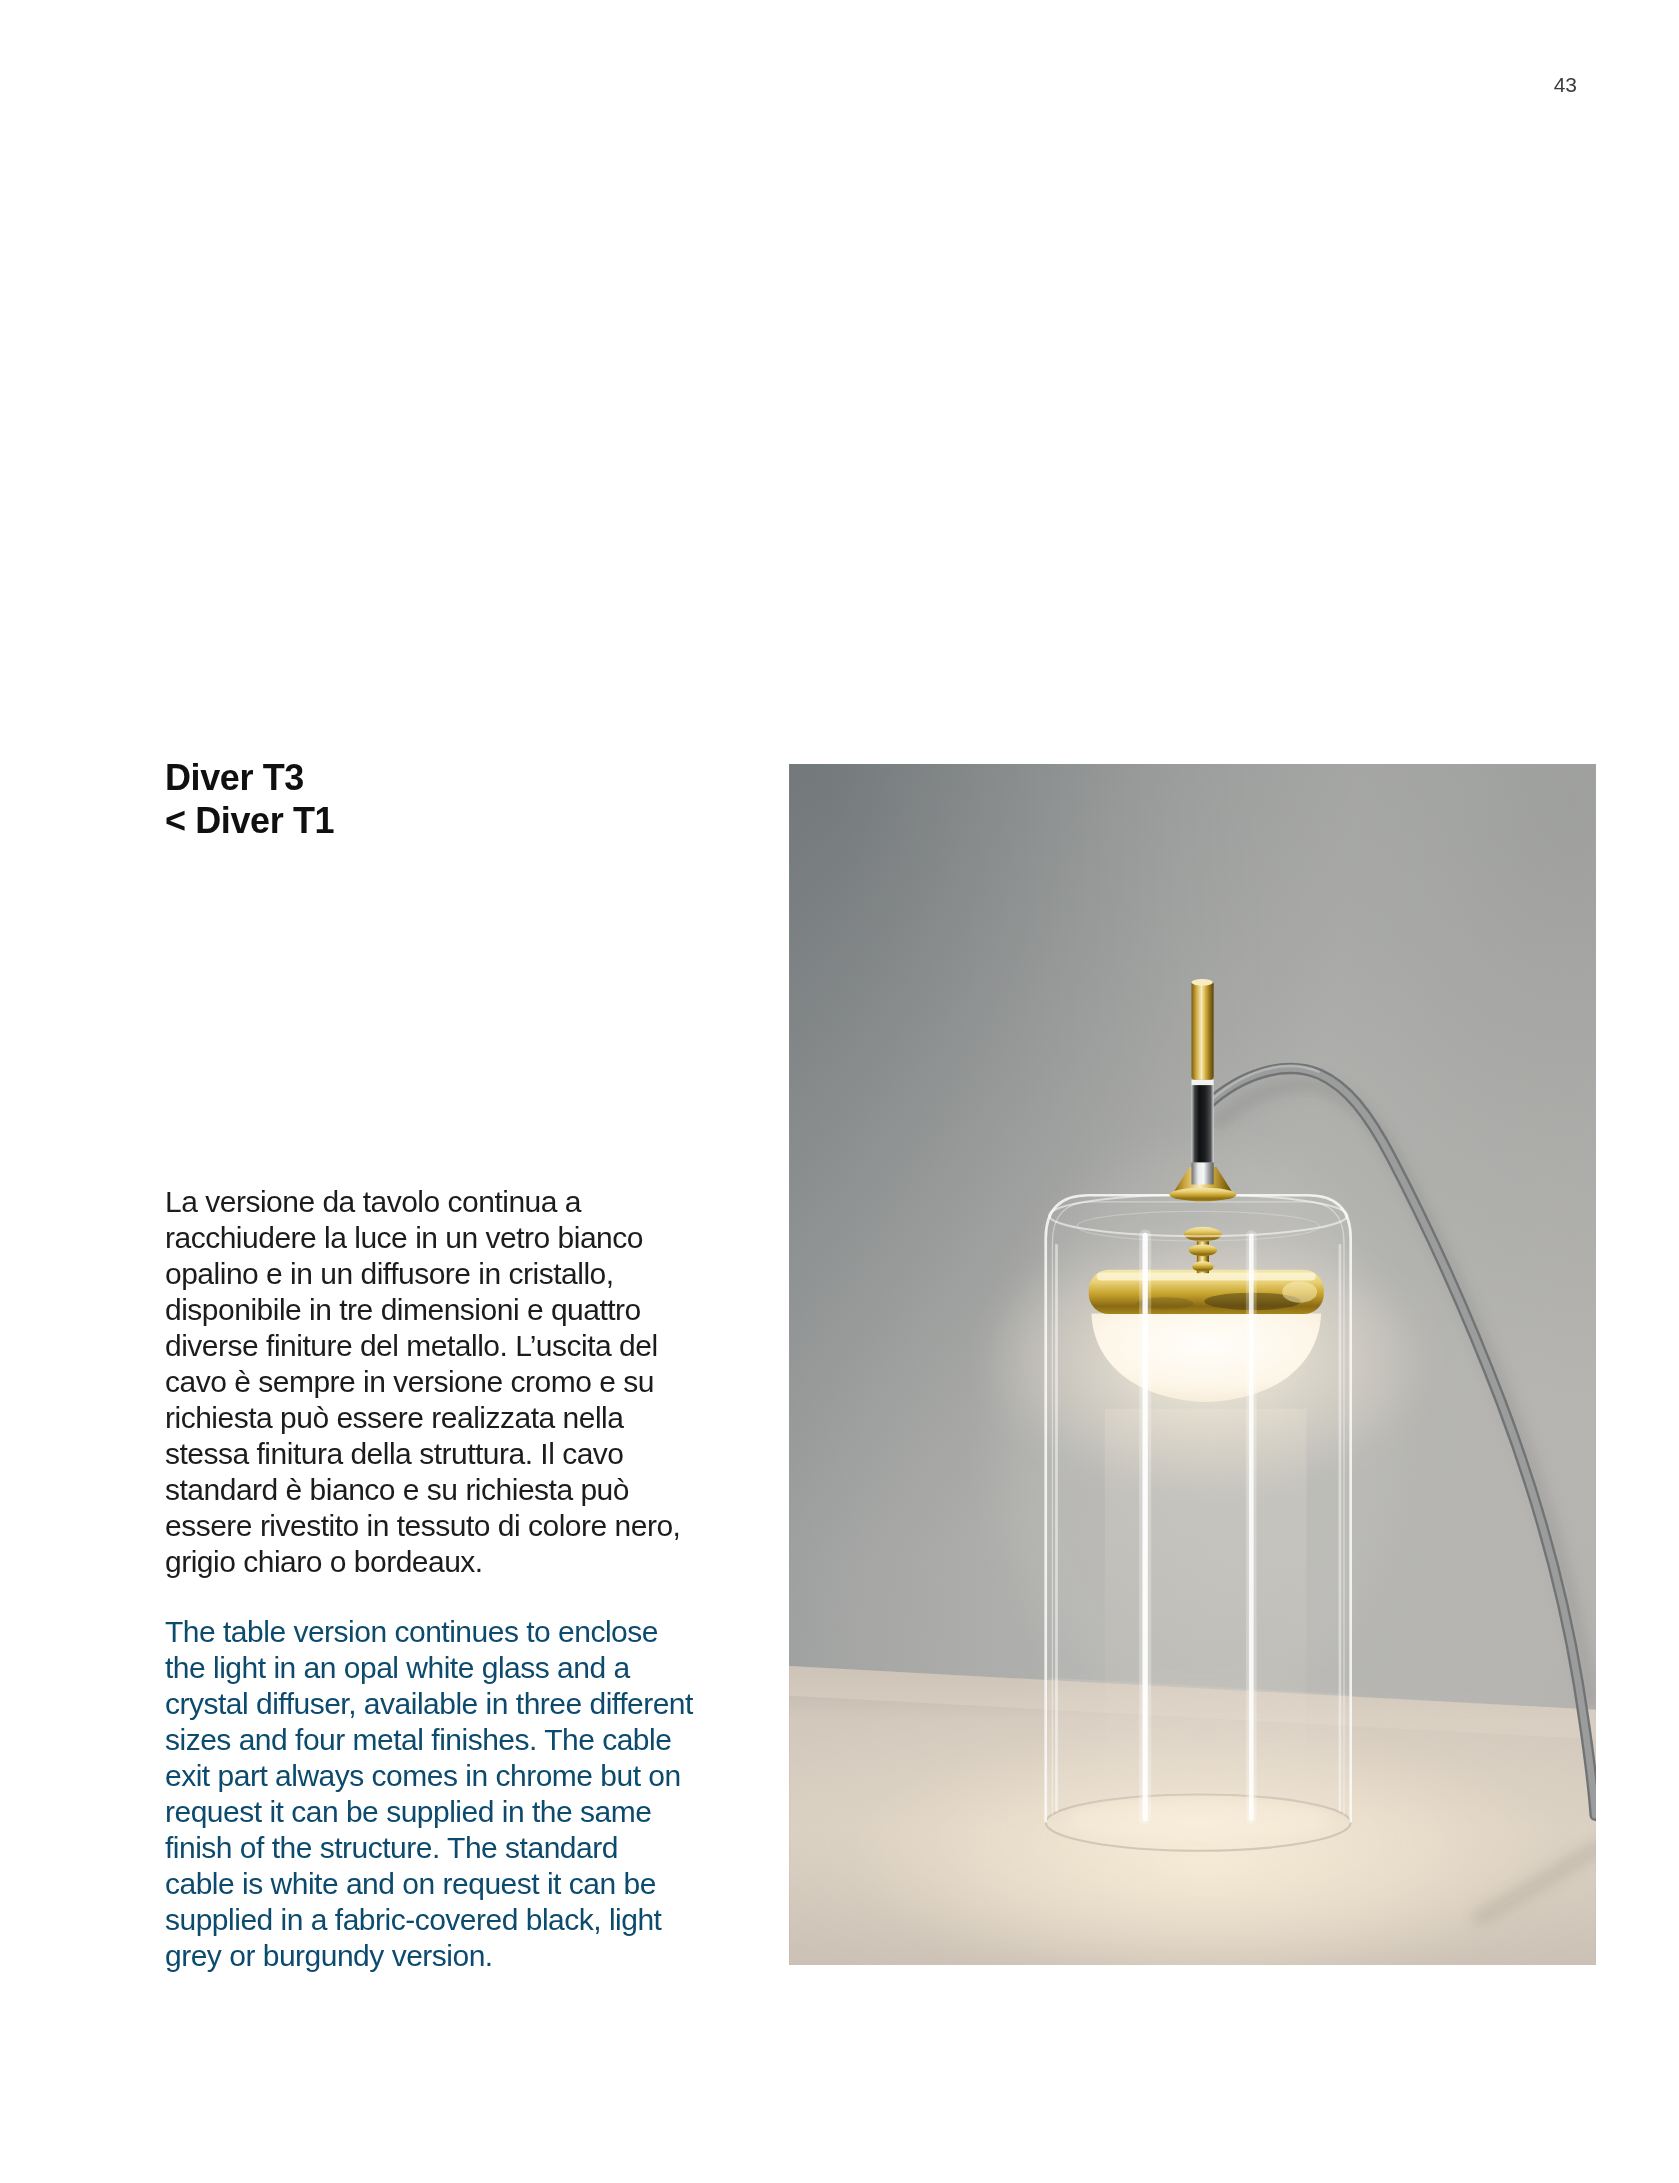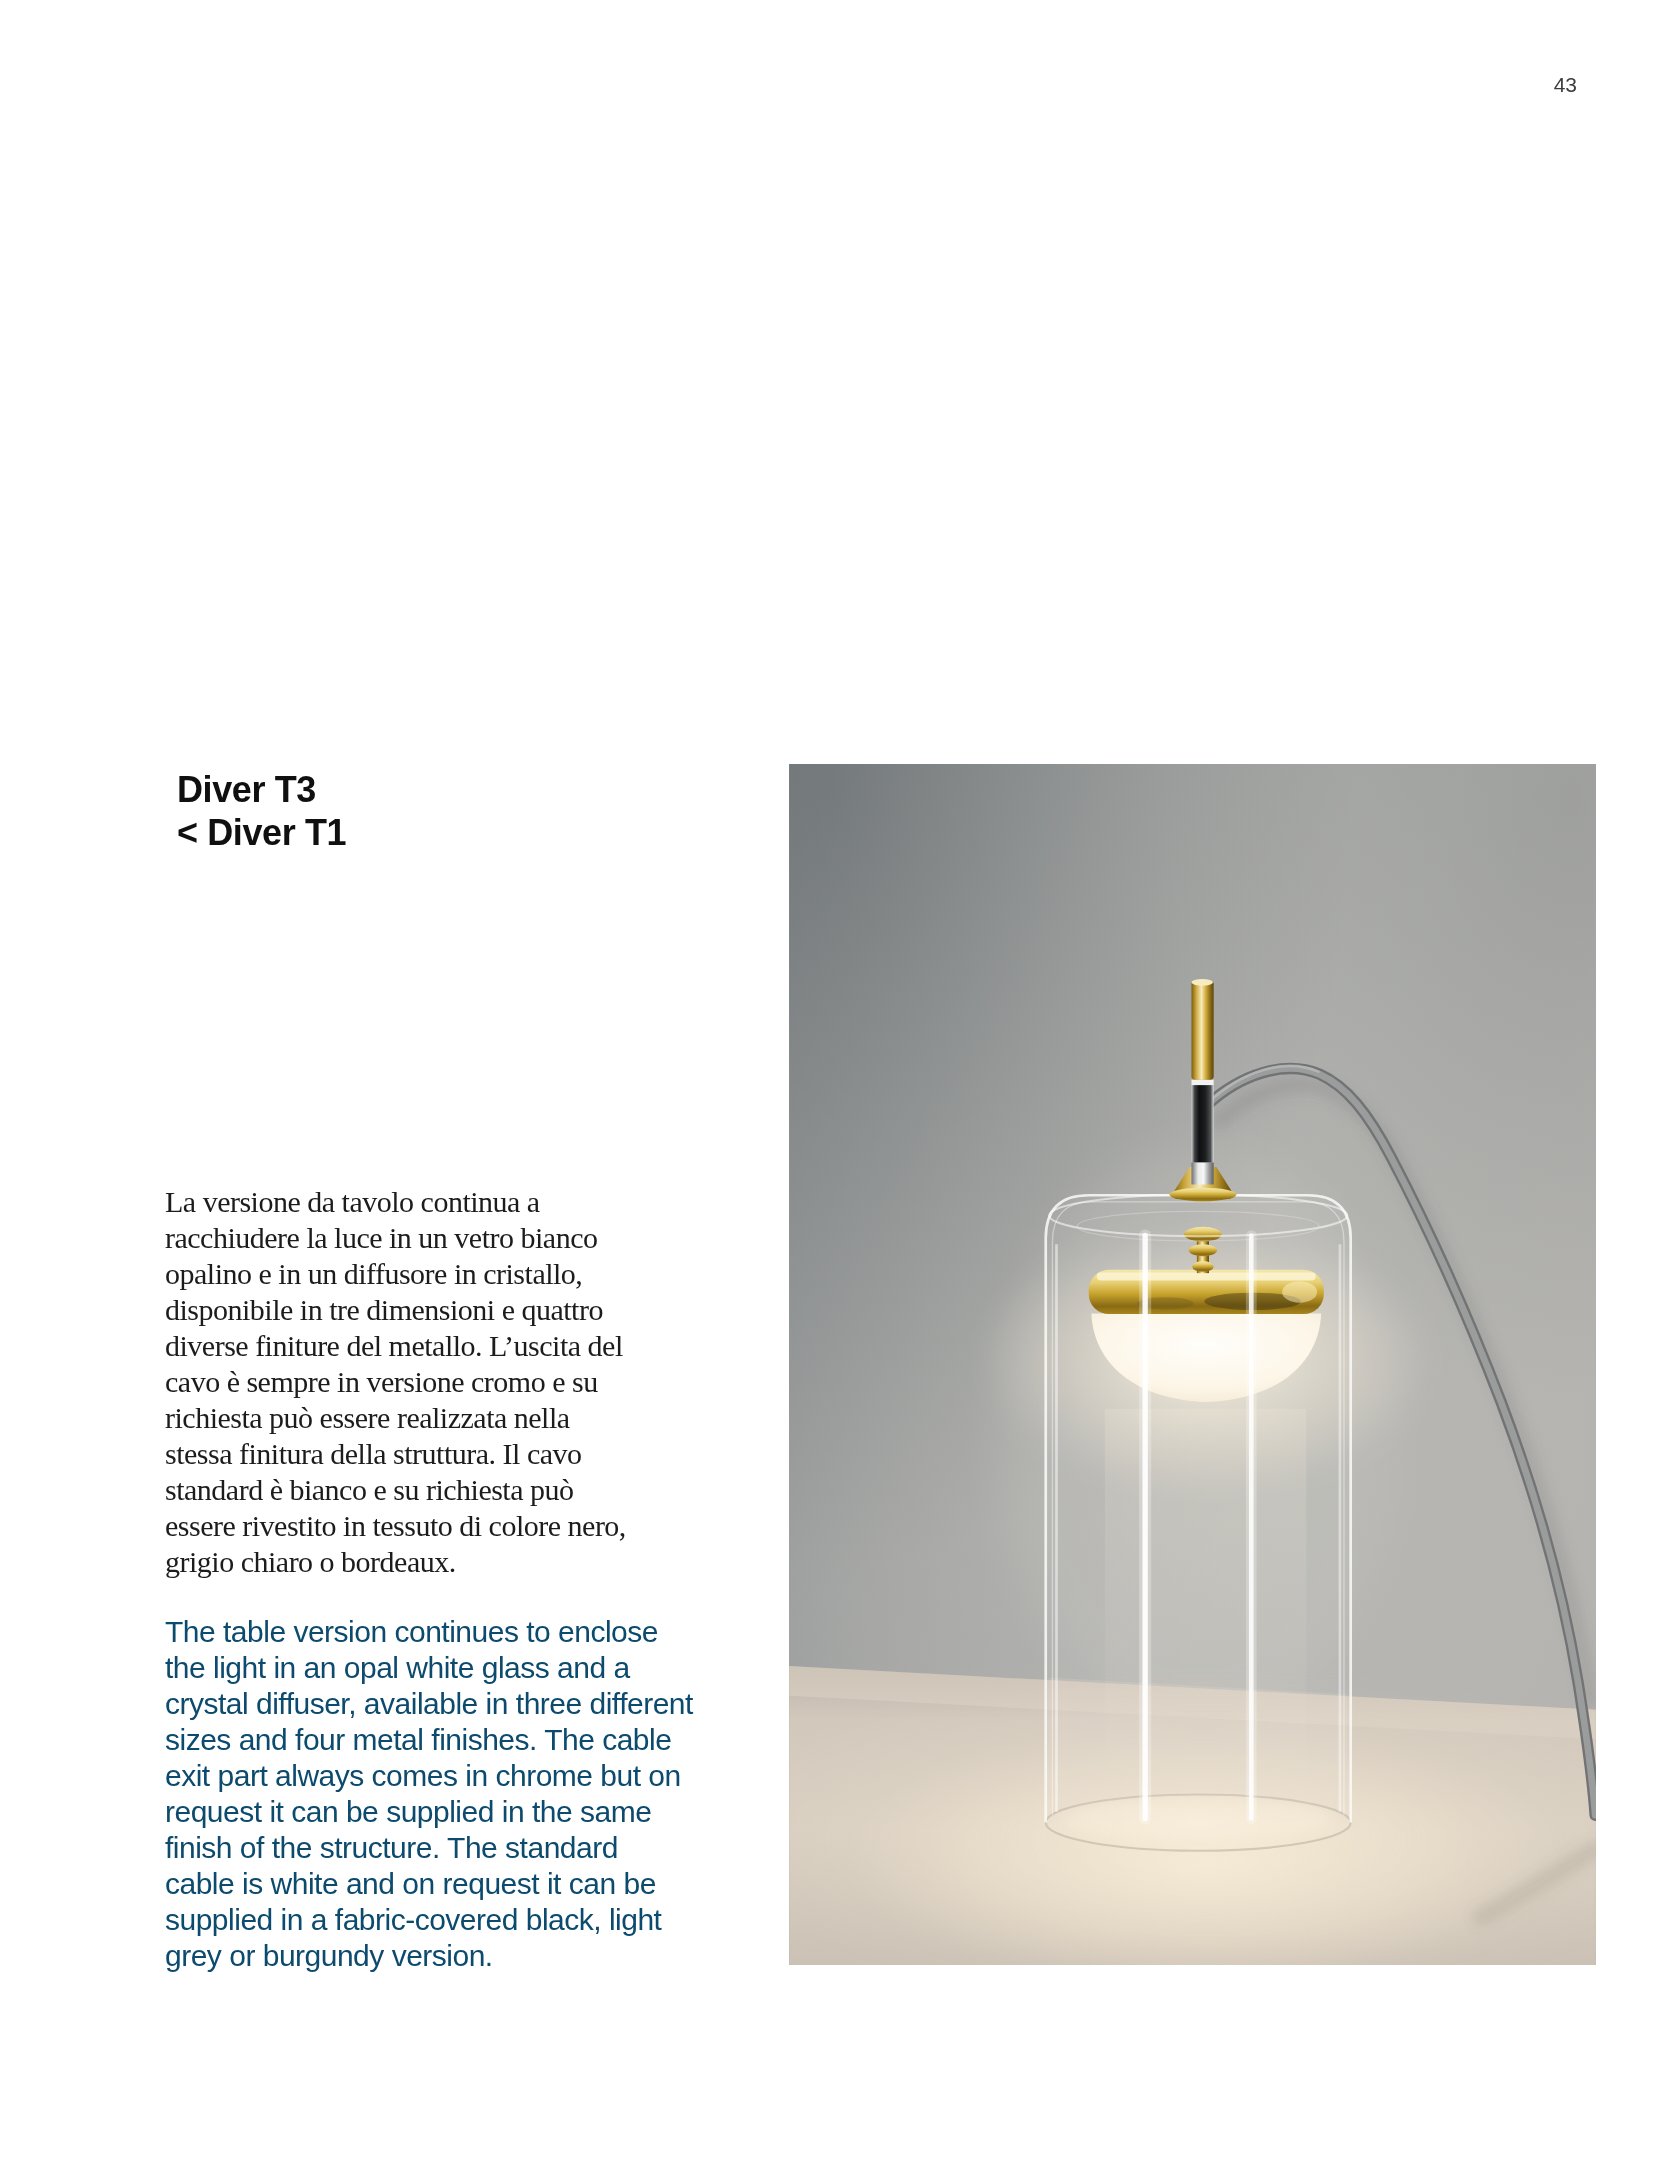--- a/index.html
+++ b/index.html
@@ -5,28 +5,28 @@
   html,body{margin:0;padding:0;background:#ffffff;}
   body{width:1679px;height:2183px;position:relative;font-family:"Liberation Sans",sans-serif;-webkit-font-smoothing:antialiased;}
   .page{position:absolute;inset:0;background:#ffffff;overflow:hidden;}
 
   .page-number{
     position:absolute;top:70px;right:102px;
     font-size:21px;line-height:30px;color:#3c3c3c;letter-spacing:0;
   }
 
   .product-title{
-    position:absolute;left:165px;top:756px;margin:12px;
+    position:absolute;left:165px;top:756px;margin:0;
     font-size:36px;line-height:43px;font-weight:700;color:#101010;
     letter-spacing:-0.4px;white-space:pre-line;
   }
 
   .text-col{position:absolute;left:165px;top:1184px;width:611px;}
   .text-col p{margin:0;font-size:30px;line-height:36px;letter-spacing:-0.5px;white-space:pre-line;}
-  .desc-it{color:#1c1c1c;font-family:Liberation Serif, serif;}
+  .desc-it{color:#1c1c1c;}
   .desc-en{color:#0c4a6e;margin-top:34px !important;}
 
   .photo{
     position:absolute;left:789px;top:764px;width:807px;height:1201px;
     margin:0;overflow:hidden;background:#a5a6a4;
   }
   .photo svg{position:absolute;inset:0;display:block;}
 </style>
 </head>
 <body>

